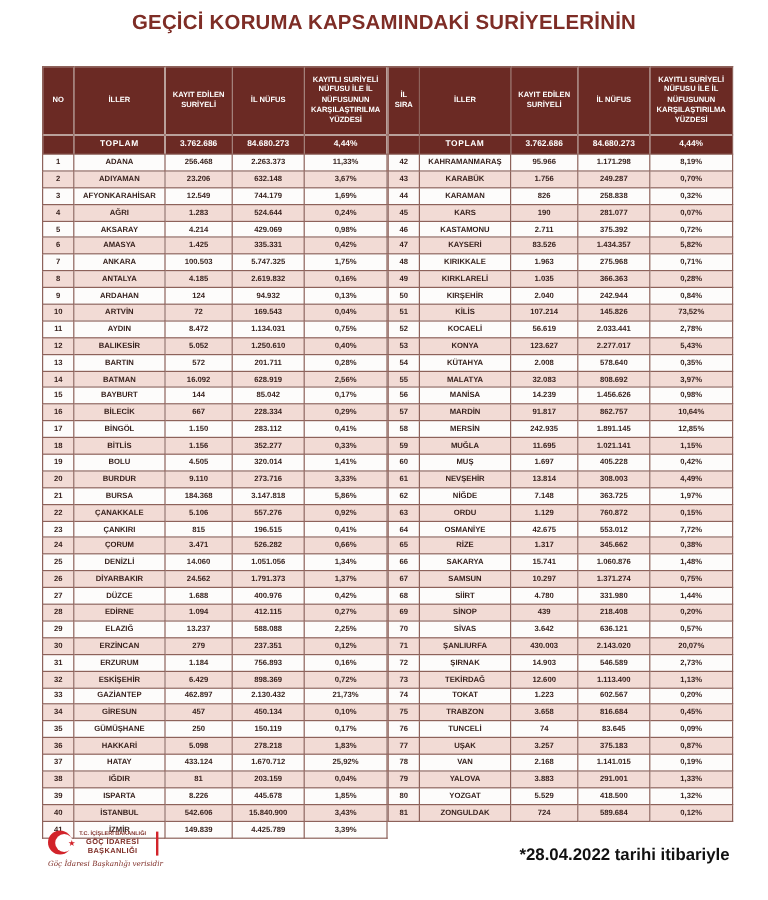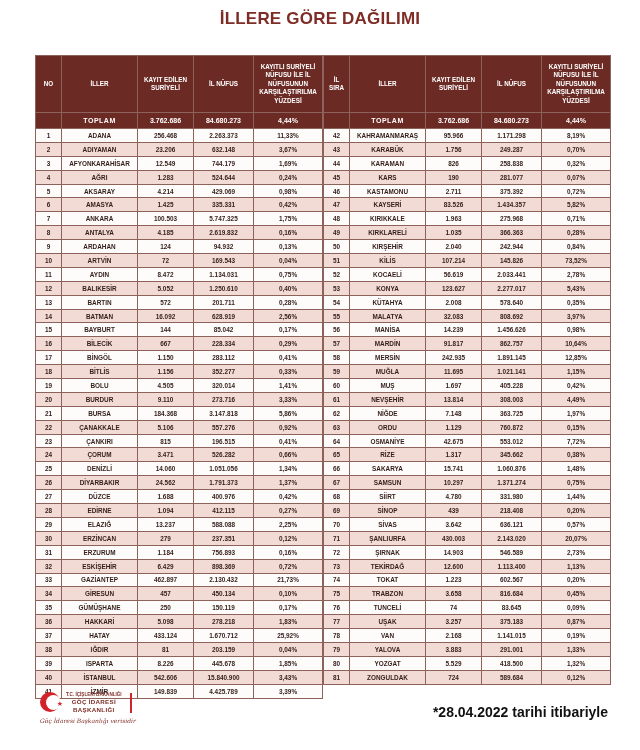--- a/index.html
+++ b/index.html
@@ -44,21 +44,21 @@
   .logo-caption{color:#7e2d26;font-size:6px;font-style:italic;margin-top:3px;font-family:"DejaVu Serif", serif;}
 
   .footnote{position:absolute;right:32px;top:704px;color:#111111;font-weight:700;font-size:14px;}
 </style>
 </head>
 <body>
 
 <div id="page">
 
   <div class="title">
-    <div>İLLERE GÖRE DAĞILIMI</div>
+    <div>GEÇİCİ KORUMA KAPSAMINDAKİ SURİYELERİNİN</div>
   </div>
 
   <div class="tables">
 
     <table class="half">
       <colgroup>
         <col class="c-no">
           <col class="c-il">
           <col class="c-reg">
           <col class="c-pop">

